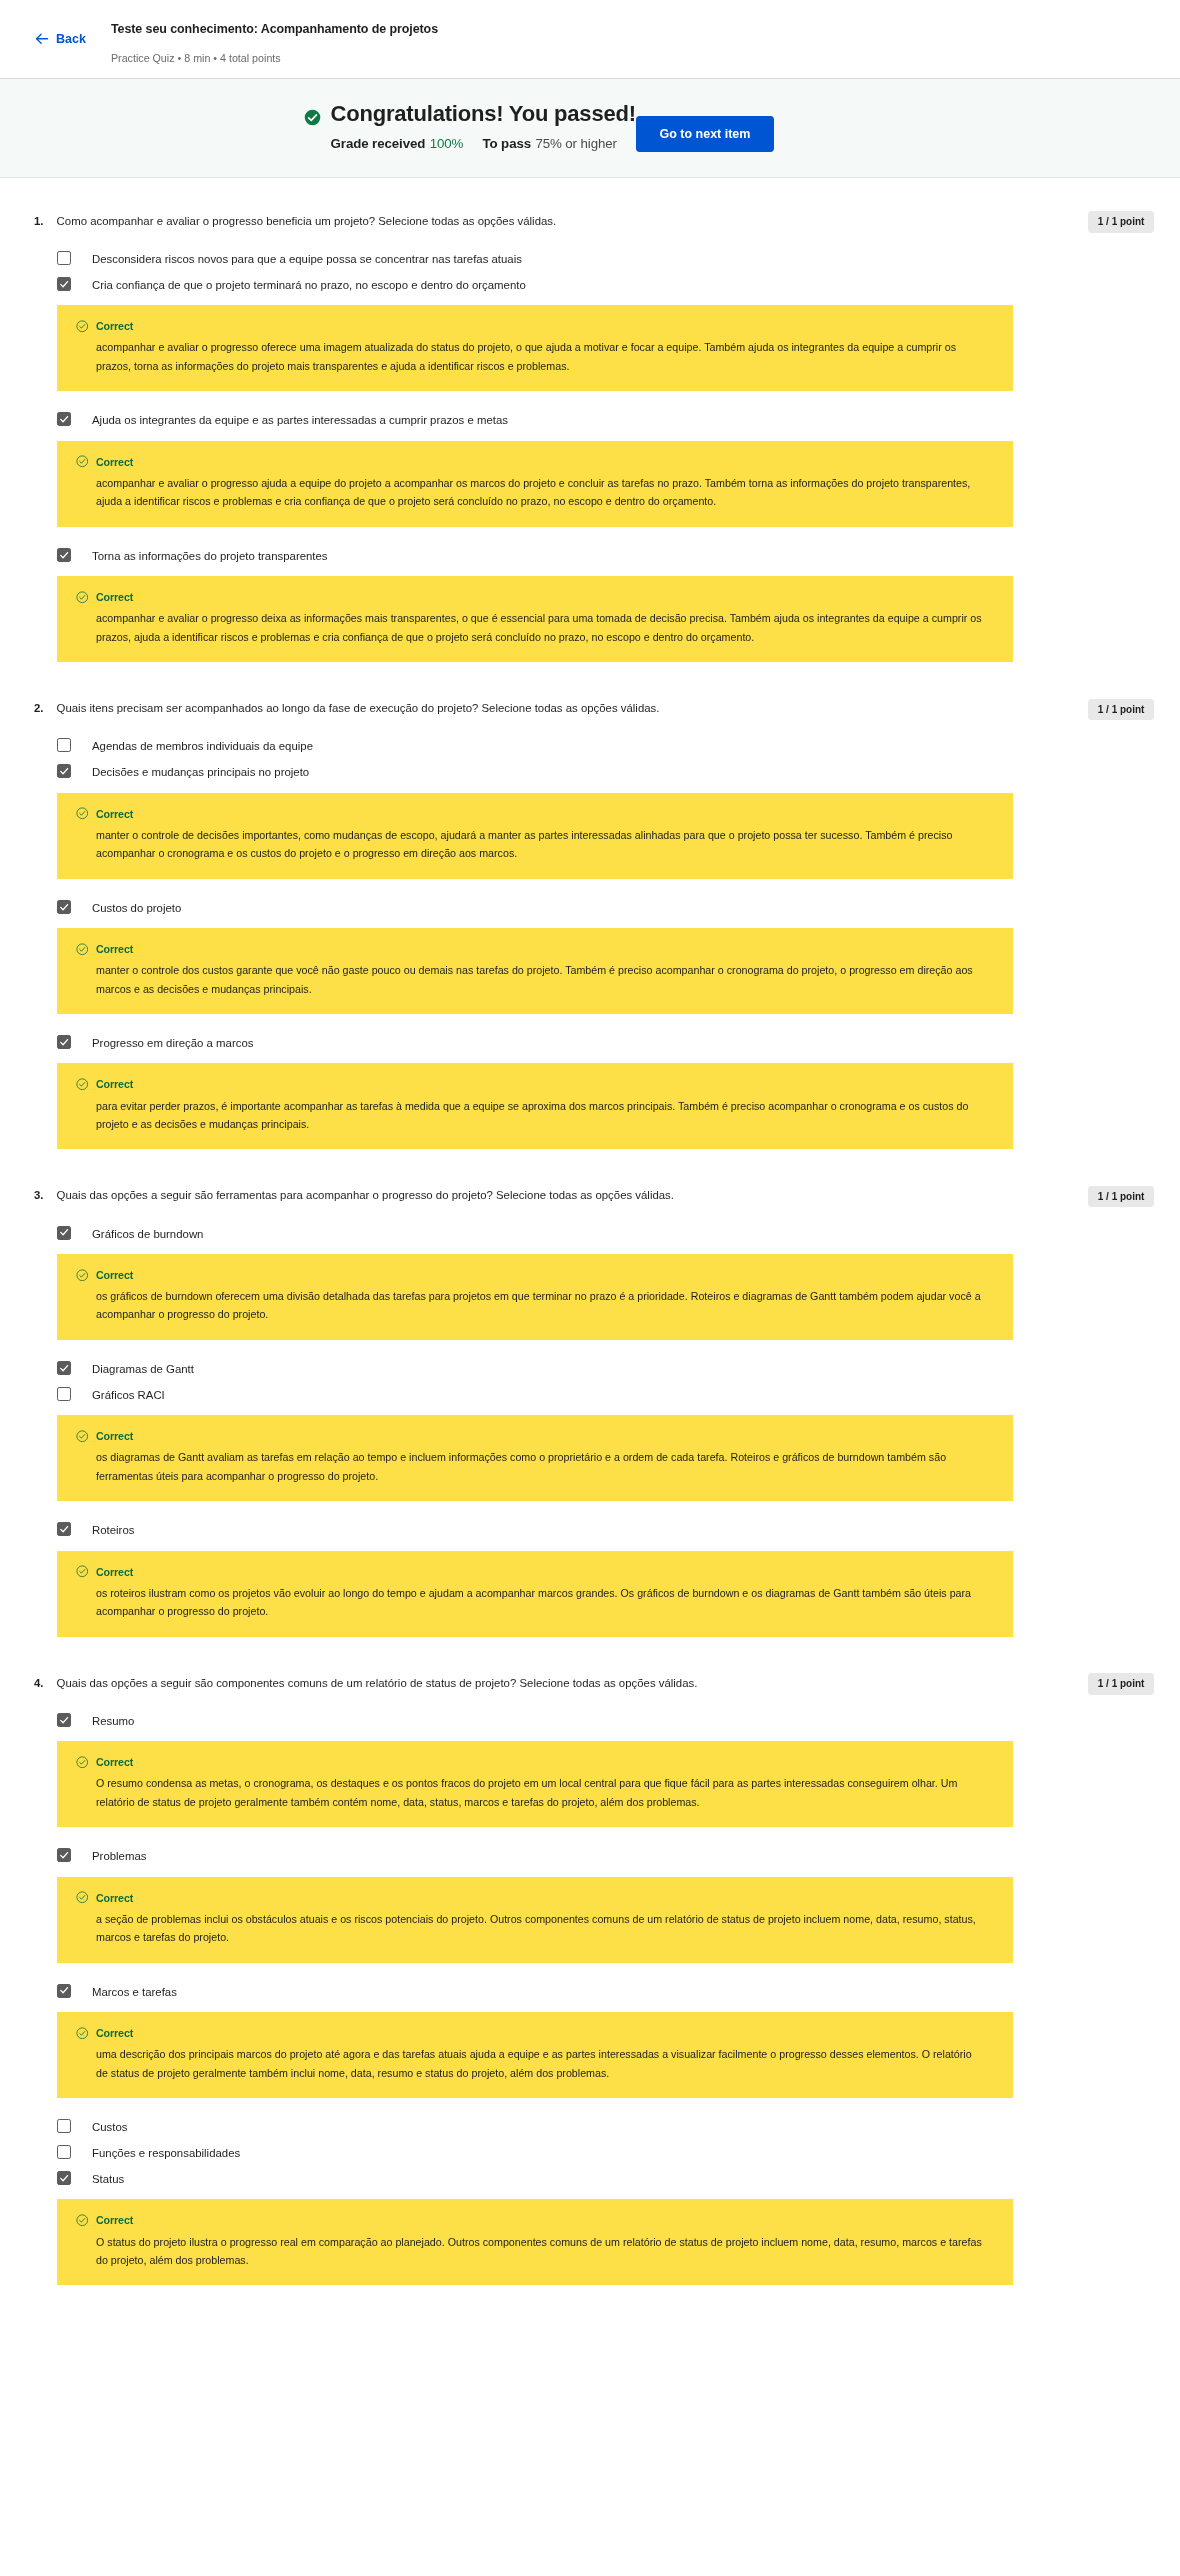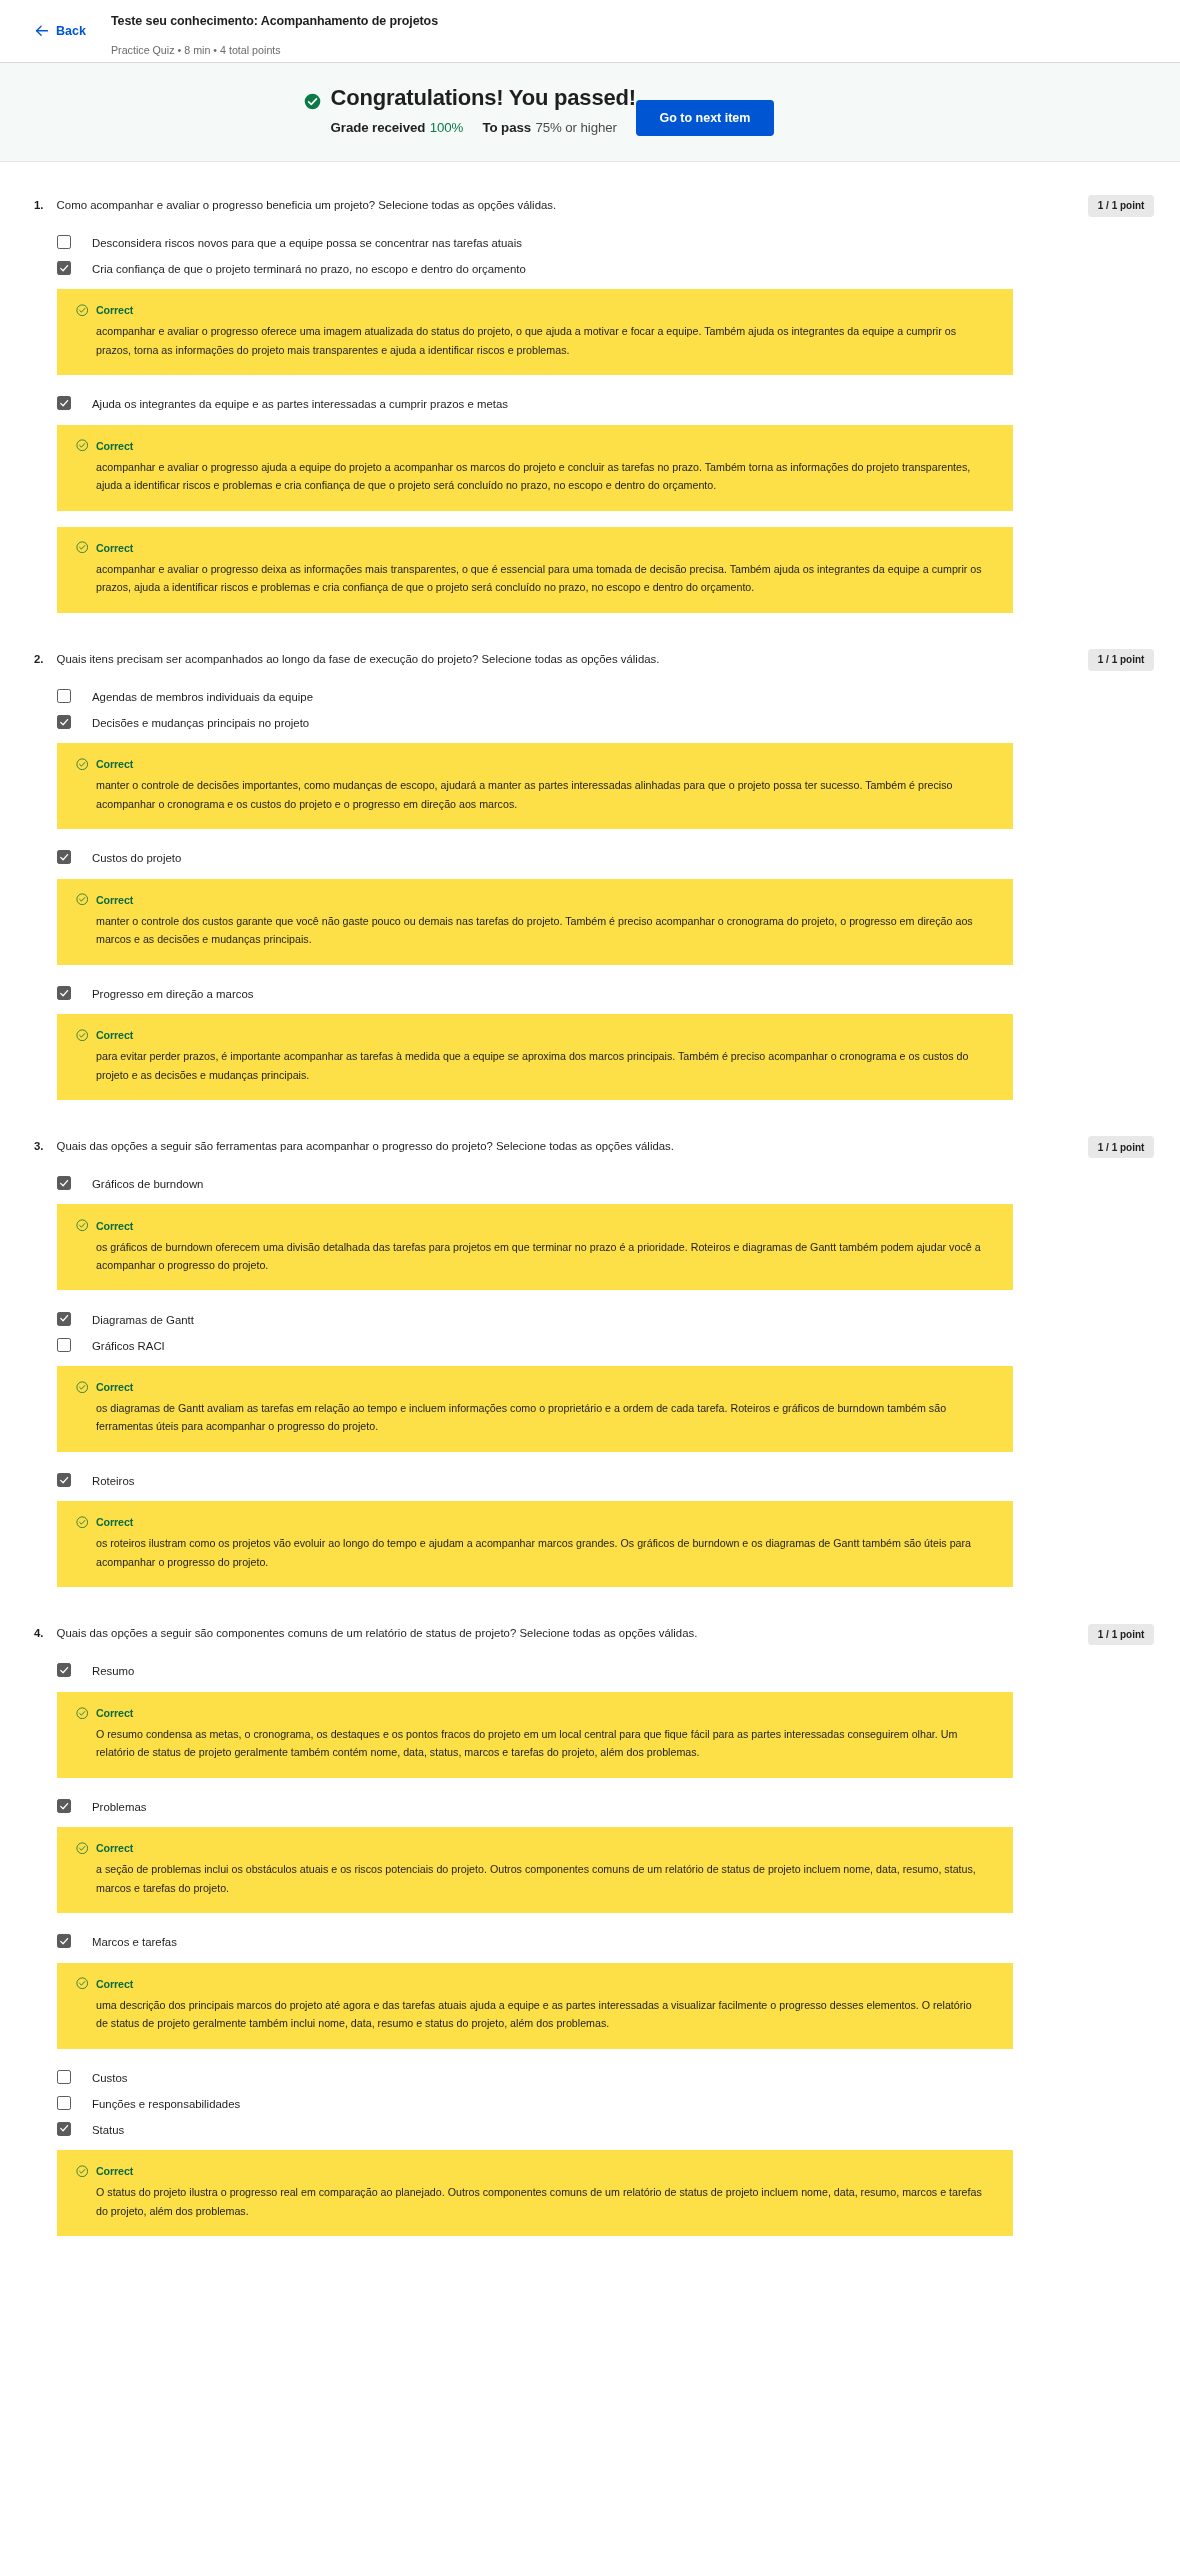--- a/index.html
+++ b/index.html
@@ -11,21 +11,21 @@
     color: #1f1f1f;
   }
   body {
     width: 1180px;
     min-height: 2576px;
     position: relative;
   }
 
   
   .topbar {
-    height: 63px;
+    height: 79px;
     background: #ffffff;
     border-bottom: 0.7px solid #d6d9dd;
     display: flex;
     align-items: center;
     padding: 0 0 0 34px;
   }
   .back-link {
     display: flex;
     align-items: center;
     gap: 6.6px;
@@ -297,20 +297,28 @@
         <div class="feedback">
           <div class="fb-head">
             <span class="fb-icon"><svg viewBox="0 0 24 24" width="12.5" height="12.5">
                 <circle cx="12" cy="12" r="10.3" fill="none" stroke="#0b6b3f" stroke-width="1.5"></circle>
                 <polyline points="7,12.3 10.4,15.6 17,8.6" fill="none" stroke="#0b6b3f" stroke-width="1.6" stroke-linecap="round" stroke-linejoin="round"></polyline>
               </svg></span>
             <span class="fb-label">Correct</span>
           </div>
           <div class="fb-body">acompanhar e avaliar o progresso ajuda a equipe do projeto a acompanhar os marcos do projeto e concluir as tarefas no prazo. Também torna as informações do projeto transparentes, ajuda a identificar riscos e problemas e cria confiança de que o projeto será concluído no prazo, no escopo e dentro do orçamento.</div>
         </div>
+        <div class="option-row">
+          <span class="cb checked">
+            <svg viewBox="0 0 24 24" width="10.3" height="10.3" fill="none" stroke="#ffffff" stroke-width="3" stroke-linecap="round" stroke-linejoin="round">
+              <polyline points="4,12.5 9.5,18 20,6"></polyline>
+            </svg>
+          </span>
+          <span class="option-label">Torna as informações do projeto transparentes</span>
+        </div>
         <div class="feedback">
           <div class="fb-head">
             <span class="fb-icon"><svg viewBox="0 0 24 24" width="12.5" height="12.5">
                 <circle cx="12" cy="12" r="10.3" fill="none" stroke="#0b6b3f" stroke-width="1.5"></circle>
                 <polyline points="7,12.3 10.4,15.6 17,8.6" fill="none" stroke="#0b6b3f" stroke-width="1.6" stroke-linecap="round" stroke-linejoin="round"></polyline>
               </svg></span>
             <span class="fb-label">Correct</span>
           </div>
           <div class="fb-body">acompanhar e avaliar o progresso deixa as informações mais transparentes, o que é essencial para uma tomada de decisão precisa. Também ajuda os integrantes da equipe a cumprir os prazos, ajuda a identificar riscos e problemas e cria confiança de que o projeto será concluído no prazo, no escopo e dentro do orçamento.</div>
         </div>

